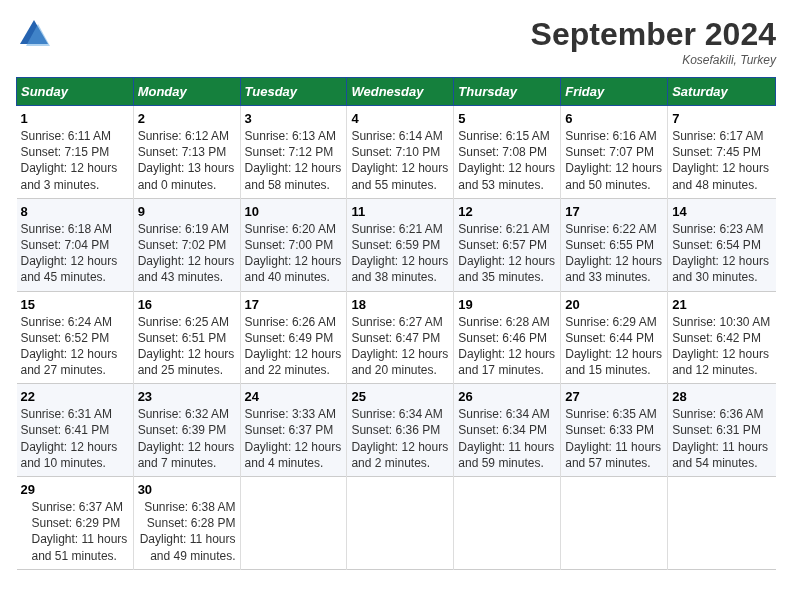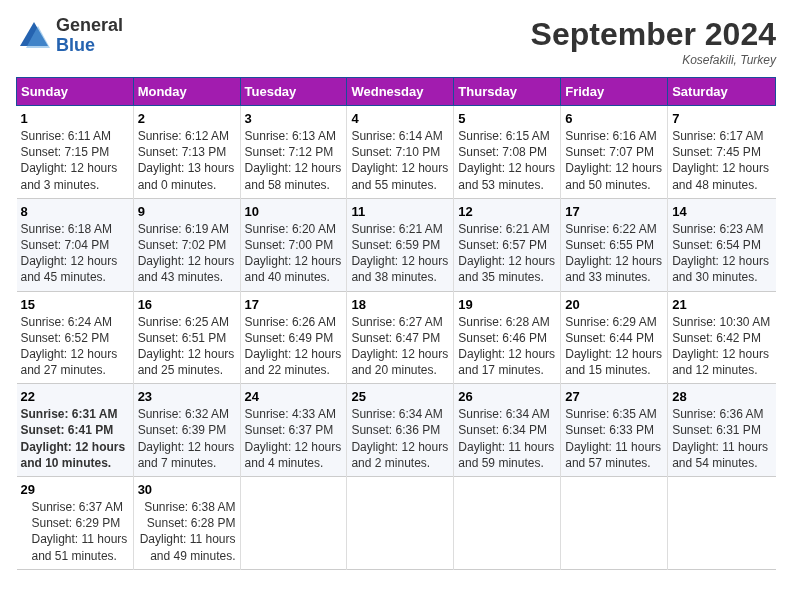--- a/index.html
+++ b/index.html
@@ -44,22 +44,23 @@
       font-size: 12px;
       color: #555;
       font-style: italic;
     }
     table {
       width: 100%;
       border-collapse: collapse;
       font-size: 11px;
     }
     thead tr {
-      background-color: #a21caf;
+      background-color: #15803d;
       color: #fff;
+      font-style: italic;
     }
     thead th {
       padding: 6px 4px;
       text-align: left;
       font-size: 13px;
       font-weight: bold;
       border: 1px solid #1a4d9a;
     }
     tbody tr {
       border-bottom: 1px solid #ccc;
@@ -92,24 +93,20 @@
   </style>
 </head>
 <body>
 
 <div class="header">
   <div class="logo">
     <svg class="logo-icon" viewBox="0 0 36 36">
       <polygon points="18,4 32,28 4,28" fill="#2563b0"></polygon>
       <polygon points="22,8 34,30 10,30" fill="#5ba3e0" opacity="0.5"></polygon>
     </svg>
-    <div class="logo-text">
-      <span class="general">General</span><br>
-      <span class="blue">Blue</span>
-    </div>
   </div>
   <div class="title-block">
     <div class="month-title">September 2024</div>
     <div class="location">Kosefakili, Turkey</div>
   </div>
 </div>
 
 <table>
   <thead>
     <tr id="header-row">
@@ -272,35 +269,35 @@
           <span class="day-num">21</span>
           <div class="day-info" style="white-space: pre-line;">Sunrise: 10:30 AM
 Sunset: 6:42 PM
 Daylight: 12 hours
 and 12 minutes.</div>
         </td>
       </tr>
       <tr>
         <td>
           <span class="day-num">22</span>
-          <div class="day-info" style="white-space: pre-line; font-weight: bold;">Sunrise: 6:31 AM
+          <div class="day-info" style="white-space: pre-line;">Sunrise: 6:31 AM
 Sunset: 6:41 PM
 Daylight: 12 hours
 and 10 minutes.</div>
         </td>
         <td>
           <span class="day-num">23</span>
           <div class="day-info" style="white-space: pre-line;">Sunrise: 6:32 AM
 Sunset: 6:39 PM
 Daylight: 12 hours
 and 7 minutes.</div>
         </td>
         <td>
           <span class="day-num">24</span>
-          <div class="day-info" style="white-space: pre-line;">Sunrise: 4:33 AM
+          <div class="day-info" style="white-space: pre-line;">Sunrise: 3:33 AM
 Sunset: 6:37 PM
 Daylight: 12 hours
 and 4 minutes.</div>
         </td>
         <td>
           <span class="day-num">25</span>
           <div class="day-info" style="white-space: pre-line;">Sunrise: 6:34 AM
 Sunset: 6:36 PM
 Daylight: 12 hours
 and 2 minutes.</div>

